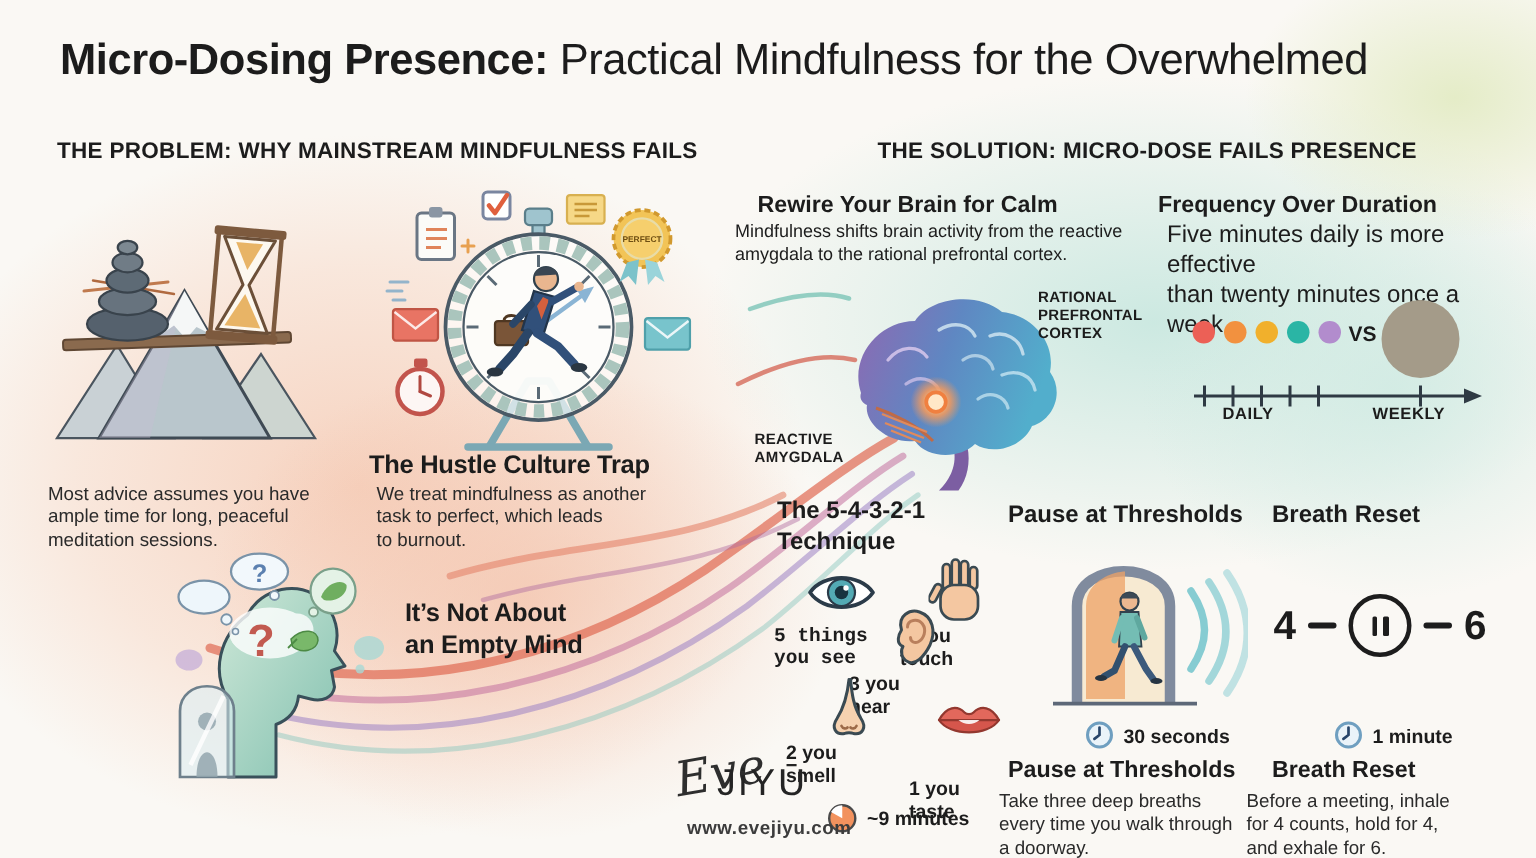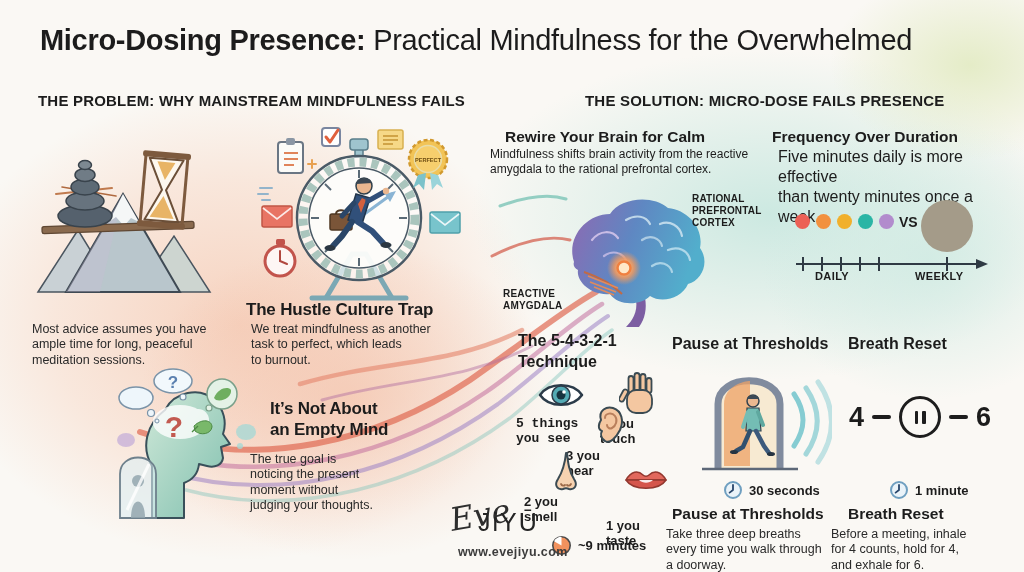--- a/index.html
+++ b/index.html
@@ -214,24 +214,20 @@
     </g>
     <g>
       <path d="M 14 150 L 14 106 C 14 84 50 84 50 106 L 50 150 Z" fill="#dceef4" fill-opacity=".6" stroke="#6e808c" stroke-width="1.8"></path>
       <circle cx="32" cy="113" r="6" fill="#93a6ae" opacity=".85"></circle>
       <path d="M 25 150 C 25 128 39 128 39 150 Z" fill="#93a6ae" opacity=".85"></path>
       <line x1="21" y1="142" x2="43" y2="96" stroke="#ffffff" stroke-opacity=".8" stroke-width="3"></line>
     </g>
   </svg>
   <div class="abs h-title pre" style="left:250px;top:398px;width:170px;line-height:1.25;margin-left:20px;">It’s Not About
 an Empty Mind</div>
-  <div class="abs body-txt pre" style="left:250px;top:452px;width:170px;">The true goal is
-noticing the present
-moment without
-judging your thoughts.</div>
 
   <div class="abs center h-small" style="left:505px;top:128px;width:245px;">Rewire Your Brain for Calm</div>
   <div class="abs center pre" style="left:490px;top:147px;width:276px;font-size:12px;font-weight:500;line-height:1.25;">Mindfulness shifts brain activity from the reactive
 amygdala to the rational prefrontal cortex.</div>
 
   <svg class="abs" style="left:548px;top:180px;" width="170" height="150" viewBox="0 0 170 150">
     <defs>
       <linearGradient id="braingrad" x1="0" y1="0" x2="1" y2=".3">
         <stop offset="0" stop-color="#8f68b2"></stop>
           <stop offset=".5" stop-color="#5f87c2"></stop>

